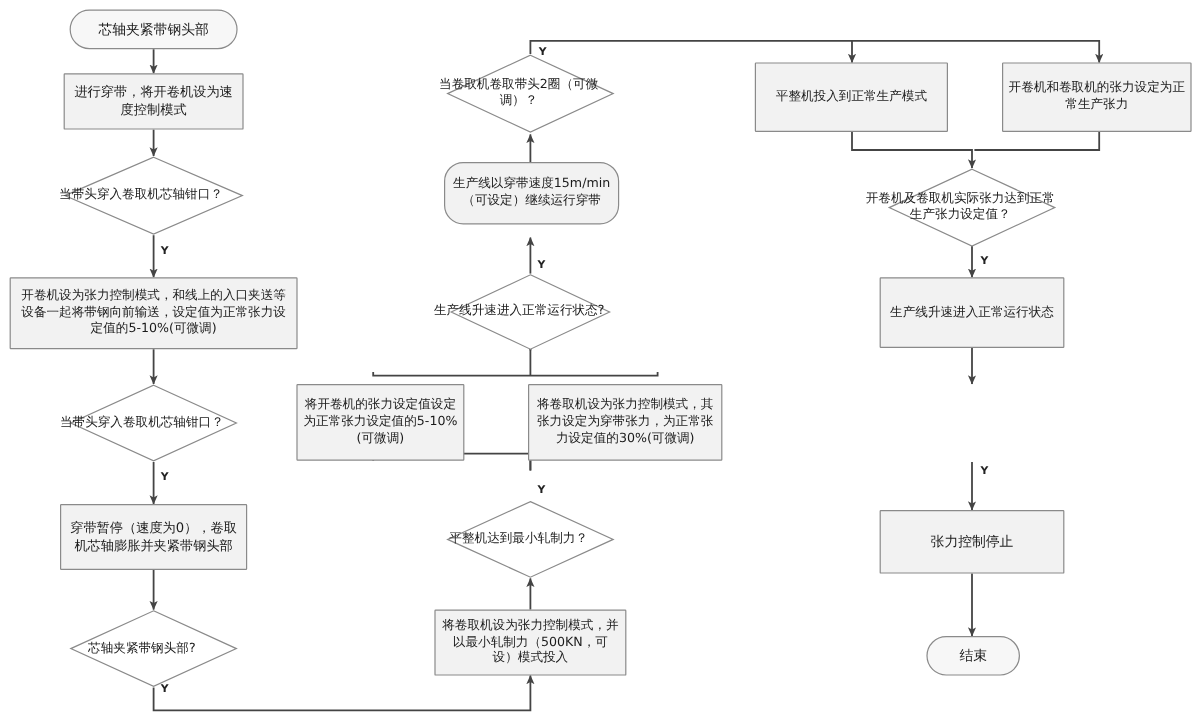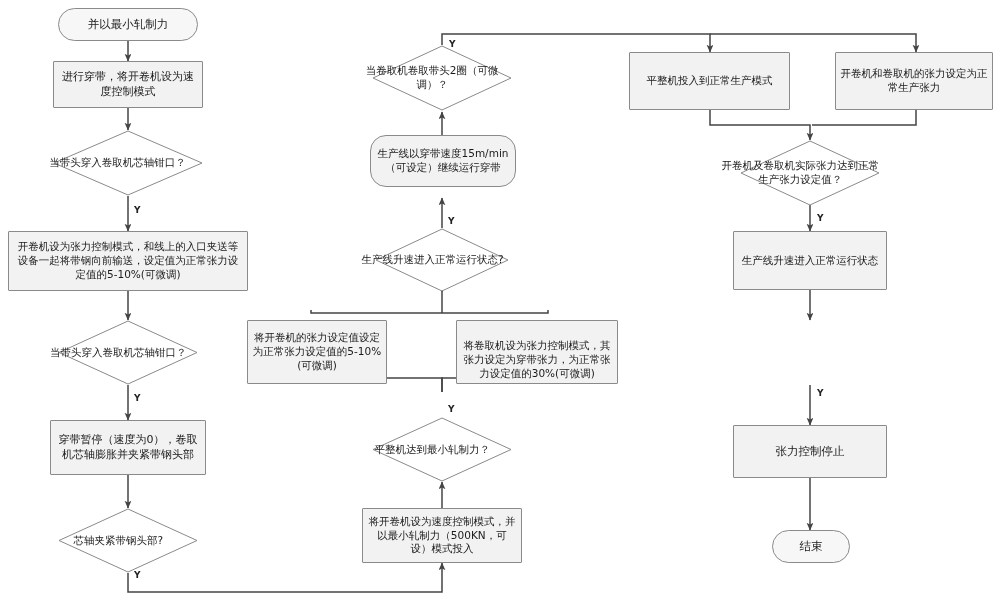--- a/index.html
+++ b/index.html
@@ -69,21 +69,21 @@
 
     <g stroke="#444444" stroke-width="1.5" fill="none">
       <path d="M311,310 L311,313 L548,313 L548,310"></path>
       <path d="M442,313 L442,283"></path>
       <path d="M311,384 L311,381"></path>
       <path d="M442,378 L442,378"></path>
     </g>
   </svg>
 
   <div class="node term" style="left:58px;top:8px;width:140px;height:33px;font-size:11.5px;">
-    <span>并以最小轧制力</span>
+    <span>芯轴夹紧带钢头部</span>
   </div>
 
   <div class="node proc" style="left:53px;top:61px;width:150px;height:47px;font-size:11px;">
     <span>进行穿带，将开卷机设为速度控制模式</span>
   </div>
 
   <div class="dia-wrap" style="left:53px;top:130px;width:150px;height:66px;">
     <svg width="150" height="66" viewBox="0 0 150 66">
         <polygon points="75,1 149,33 75,65 1,33" fill="#ffffff" stroke="#8a8a8a" stroke-width="1"></polygon>
       </svg>
@@ -115,38 +115,38 @@
     <svg width="140" height="65" viewBox="0 0 140 65">
         <polygon points="70,1 139,32.5 70,64 1,32.5" fill="#ffffff" stroke="#8a8a8a" stroke-width="1"></polygon>
       </svg>
     <div class="dia-txt" style="font-size:10.5px;">
         <span>芯轴夹紧带钢头部?</span>
       </div>
   </div>
   <div class="lbl" style="left:134px;top:570px;font-size:9px;"><span>Y</span></div>
 
   <div class="node proc" style="left:362px;top:508px;width:160px;height:55px;font-size:10.5px;">
-    <span>将开卷机设为速度控制模式，并以最小轧制力（500KN，可设）模式投入</span>
+    <span>将卷取机设为张力控制模式，并以最小轧制力（500KN，可设）模式投入</span>
   </div>
 
   <div class="dia-wrap" style="left:372px;top:417px;width:140px;height:65px;">
     <svg width="140" height="65" viewBox="0 0 140 65">
         <polygon points="70,1 139,32.5 70,64 1,32.5" fill="#ffffff" stroke="#8a8a8a" stroke-width="1"></polygon>
       </svg>
     <div class="dia-txt" style="font-size:10.5px;">
         <span>平整机达到最小轧制力？</span>
       </div>
   </div>
   <div class="lbl" style="left:448px;top:404px;font-size:9px;"><span>Y</span></div>
 
   <div class="node proc" style="left:247px;top:320px;width:140px;height:64px;font-size:10.5px;">
     <span>将开卷机的张力设定值设定为正常张力设定值的5-10%(可微调)</span>
   </div>
 
-  <div class="node proc" style="left:456px;top:320px;width:162px;height:64px;font-size:10.5px;align-items:flex-end;">
+  <div class="node proc" style="left:440px;top:320px;width:162px;height:64px;font-size:10.5px;">
     <span>将卷取机设为张力控制模式，其张力设定为穿带张力，为正常张力设定值的30%(可微调)</span>
   </div>
 
   <div class="dia-wrap" style="left:375px;top:228px;width:134px;height:64px;">
     <svg width="134" height="64" viewBox="0 0 134 64">
         <polygon points="67,1 133,32 67,63 1,32" fill="#ffffff" stroke="#8a8a8a" stroke-width="1"></polygon>
       </svg>
     <div class="dia-txt" style="font-size:10.5px;">
         <span>生产线升速进入正常运行状态?</span>
       </div>

